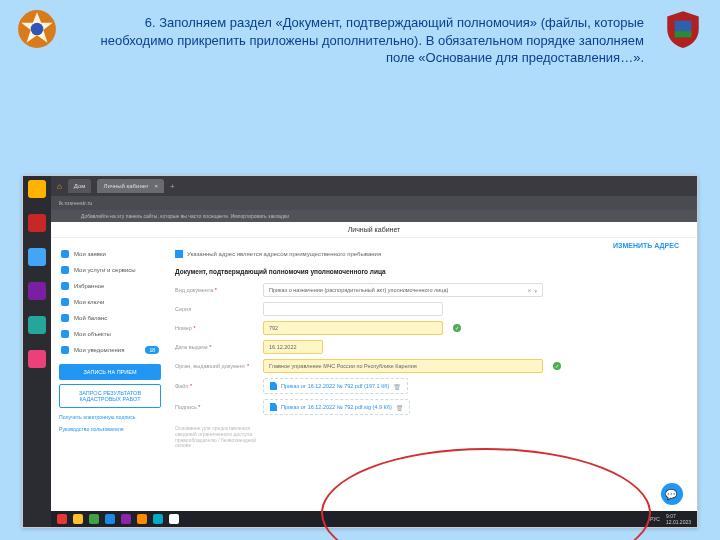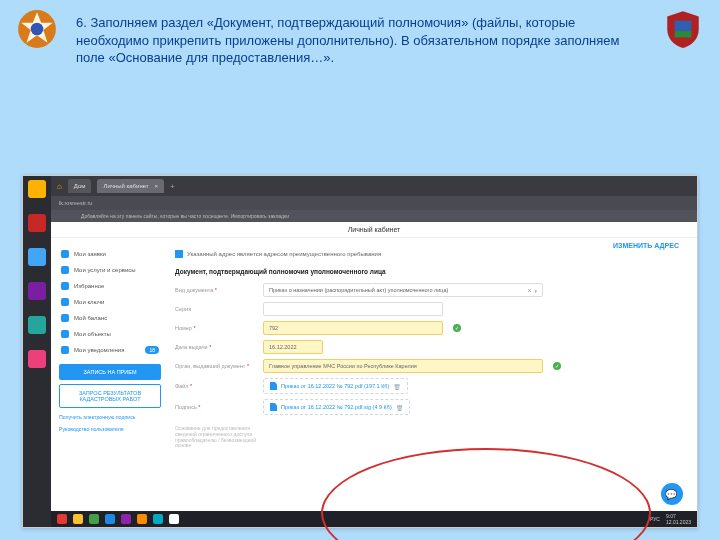--- a/index.html
+++ b/index.html
@@ -2,21 +2,21 @@
 <html><head>
 <meta charset="utf-8">
 <style>
   * { box-sizing: border-box; margin: 0; padding: 0; }
   body { font-family: Arial, sans-serif; background: #b0dcfc; width: 720px; height: 540px; overflow: hidden; }
   .slide { width: 720px; height: 540px; position: relative; padding: 10px 22px 12px; }
   .badge-left, .badge-right { position: absolute; top: 8px; width: 42px; height: 42px; }
   .badge-left { left: 16px; }
   .badge-right { right: 16px; }
   .badge-left svg, .badge-right svg { width: 100%; height: 100%; }
-  .slide-title { text-align: left; font-size: 13px; color: #0a3e8f; margin: 4px 54px 0; line-height: 1.35; }
+  .slide-title { text-align: right; font-size: 13px; color: #0a3e8f; margin: 4px 54px 0; line-height: 1.35; }
   .screenshot { position: absolute; left: 22px; right: 22px; top: 175px; bottom: 12px; background: #f4f4f6; border: 1px solid #ccc; box-shadow: 0 1px 4px rgba(0,0,0,.2); display: flex; }
   .os-sidebar { width: 28px; background: #2b2b32; display: flex; flex-direction: column; align-items: center; padding-top: 4px; gap: 16px; }
   .os-icon { width: 18px; height: 18px; border-radius: 3px; background: #555; }
   .os-icon.o1 { background: #ffb300; }
   .os-icon.o2 { background: #c62828; }
   .os-icon.o3 { background: #42a5f5; }
   .os-icon.o4 { background: #7b1fa2; }
   .os-icon.o5 { background: #26a69a; }
   .os-icon.o6 { background: #ec407a; }
   .browser { flex: 1; display: flex; flex-direction: column; }

